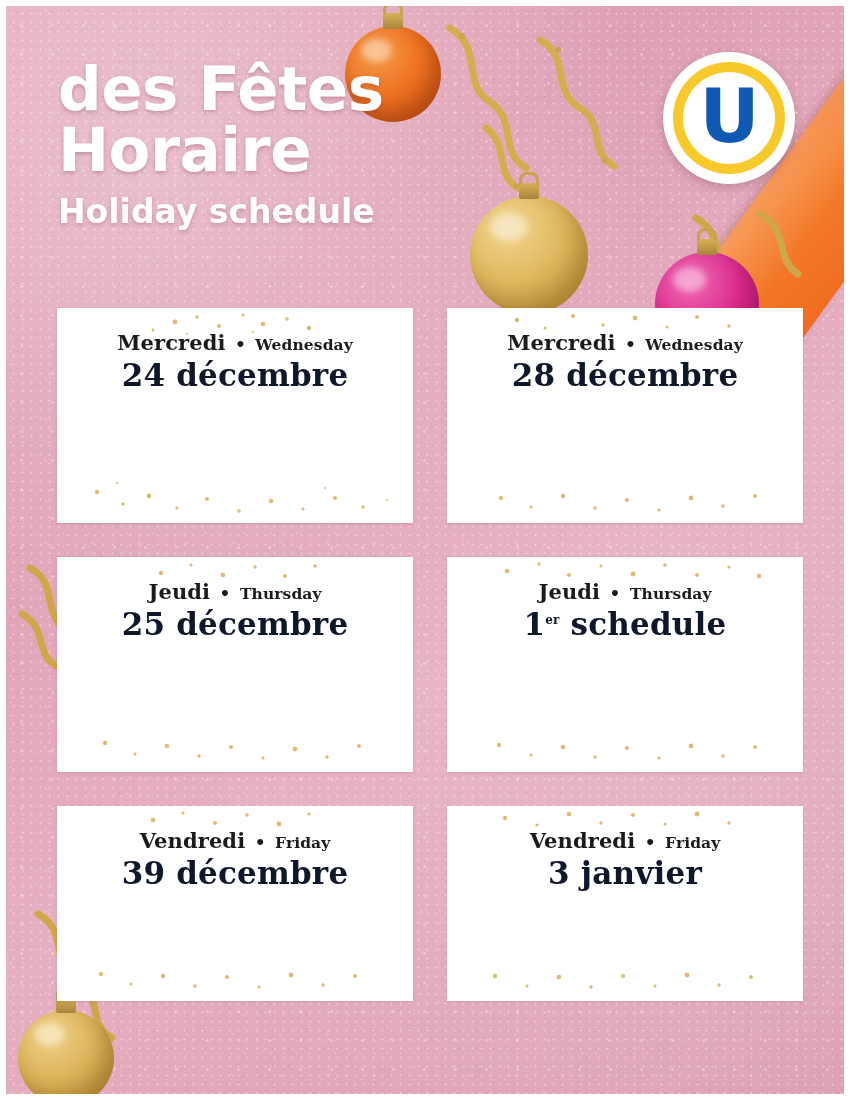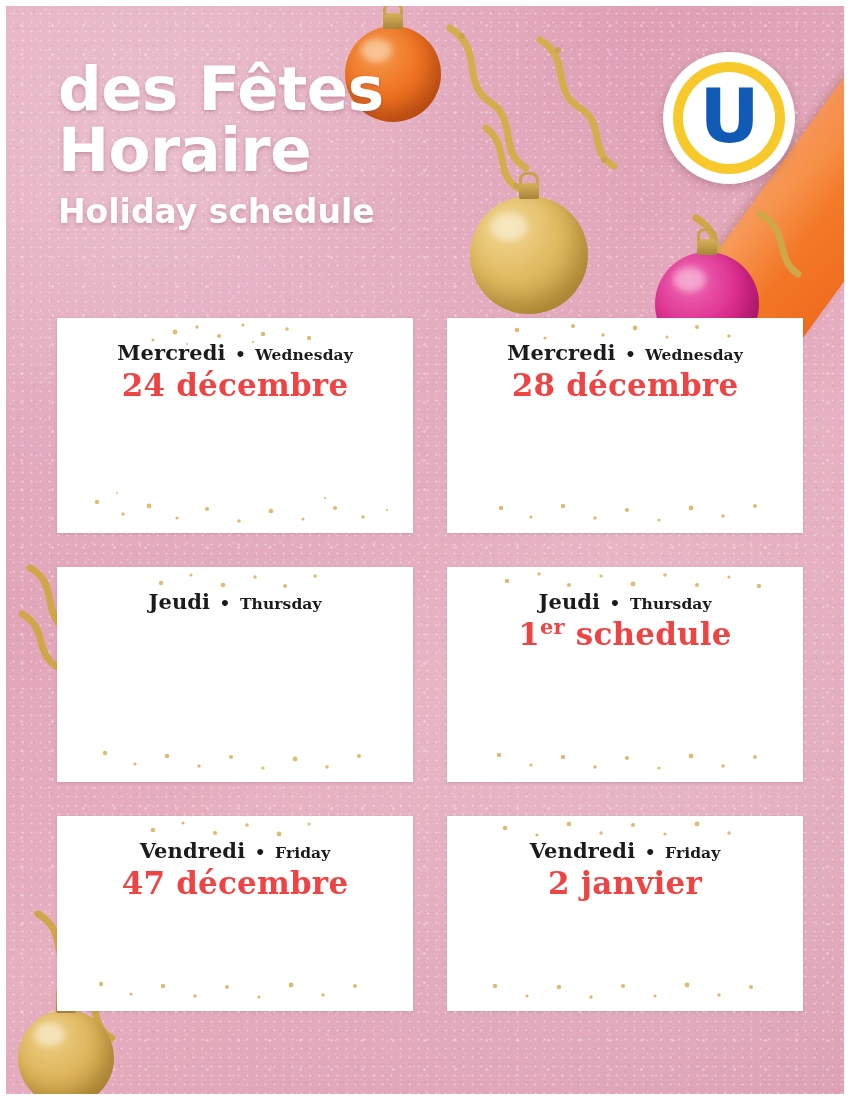--- a/index.html
+++ b/index.html
@@ -194,21 +194,21 @@
     font-weight: 700;
     font-size: 33px;
     line-height: 1.1;
     color: #ffffff;
     text-shadow: 0 2px 4px rgba(130,60,85,.30);
   }
 
   
   .grid {
     position: absolute;
-    top: 318px;
+    top: 308px;
     left: 57px;
     width: 666px;
     display: grid;
     grid-template-columns: 356px 356px;
     grid-template-rows: 215px 215px 195px;
     column-gap: 24px;
     row-gap: 27px;
     gap: 34px;
   }
   .card {
@@ -242,25 +242,25 @@
   }
   .day-line .en {
     font-size: 15.5px;
     font-weight: 700;
   }
   .date-line {
     margin-top: 2px;
     font-family: "DejaVu Serif", serif;
     font-size: 31px;
     font-weight: 700;
-    color: #ef4444;
+    color: #0f172a;
     letter-spacing: .2px;
   }
   .date-line sup {
-    font-size: 21px;
+    font-size: 12px;
     vertical-align: super;
     line-height: 0;
   }
 </style>
 </head>
 <body>
 
 <div class="poster">
 
   <div class="glitter"></div>
@@ -429,20 +429,21 @@
             <circle cx="270" cy="200" r="1.7"></circle>
             <circle cx="302" cy="189" r="2.0"></circle>
         </g>
       </svg>
       <div class="card-inner">
         <div class="day-line">
           <span>Jeudi</span>
           <span class="sep">•</span>
           <span class="en">Thursday</span>
         </div>
+        <div class="date-line">25 décembre</div>
       </div>
     </div>
 
     <div class="card">
       <svg class="card-speckle" viewBox="0 0 356 215" preserveAspectRatio="none">
         <g fill="#d8b05a">
           <circle cx="60" cy="14" r="2.3"></circle>
             <circle cx="92" cy="7" r="1.7"></circle>
             <circle cx="122" cy="18" r="2.1"></circle>
           <circle cx="154" cy="9" r="1.6"></circle>
@@ -491,21 +492,21 @@
             <circle cx="266" cy="179" r="1.7"></circle>
             <circle cx="298" cy="170" r="2.0"></circle>
         </g>
       </svg>
       <div class="card-inner">
         <div class="day-line">
           <span>Vendredi</span>
           <span class="sep">•</span>
           <span class="en">Friday</span>
         </div>
-        <div class="date-line">47 décembre</div>
+        <div class="date-line">39 décembre</div>
       </div>
     </div>
 
     <div class="card">
       <svg class="card-speckle" viewBox="0 0 356 195" preserveAspectRatio="none">
         <g fill="#d8b05a">
           <circle cx="58" cy="12" r="2.2"></circle>
             <circle cx="90" cy="19" r="1.6"></circle>
             <circle cx="122" cy="8" r="2.3"></circle>
           <circle cx="154" cy="17" r="1.7"></circle>
@@ -523,20 +524,20 @@
             <circle cx="272" cy="179" r="1.7"></circle>
             <circle cx="304" cy="171" r="2.0"></circle>
         </g>
       </svg>
       <div class="card-inner">
         <div class="day-line">
           <span>Vendredi</span>
           <span class="sep">•</span>
           <span class="en">Friday</span>
         </div>
-        <div class="date-line">2 janvier</div>
+        <div class="date-line">3 janvier</div>
       </div>
     </div>
 
   </div>
 
   <div class="edge-frame"></div>
 </div>
 
 </body></html>

